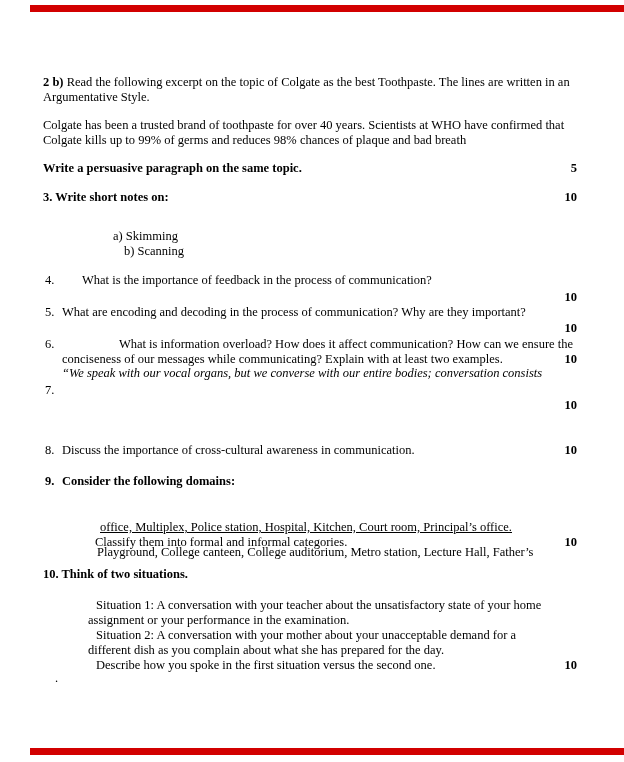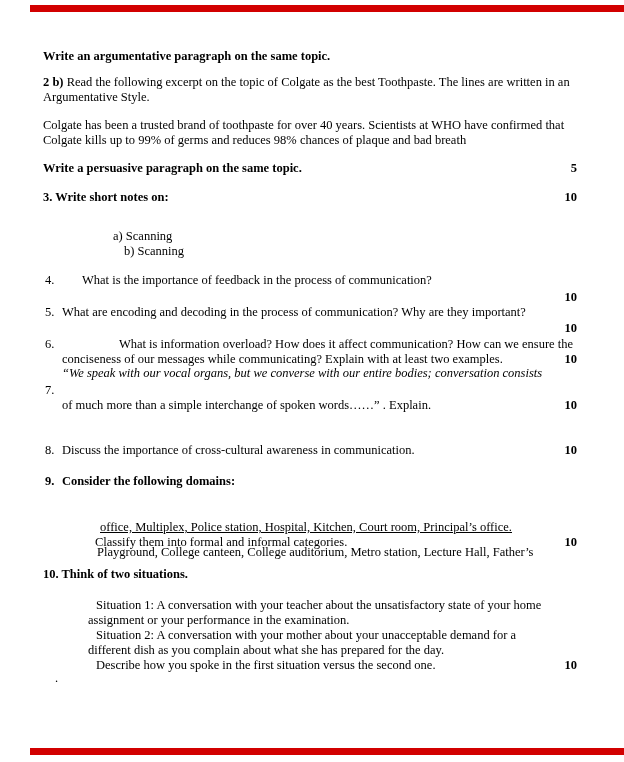--- a/index.html
+++ b/index.html
@@ -37,52 +37,50 @@
   }
 </style>
 </head>
 <body>
 
 <div id="page">
 
   <div class="redbar" style="top:5px;"></div>
   <div class="redbar" style="top:748px;"></div>
 
-  <div class="line b" style="top:49px; left:43px;">Write an argumentative paragraph on the same topic.</div>
 
   <div class="line" style="top:75px; left:43px;"><span class="b">2 b)</span><span> Read the following excerpt on the topic of Colgate as the best Toothpaste. The lines are written in an</span></div>
   <div class="line" style="top:90px; left:43px;">Argumentative Style.</div>
 
   <div class="line" style="top:118px; left:43px;">Colgate has been a trusted brand of toothpaste for over 40 years. Scientists at WHO have confirmed that</div>
   <div class="line" style="top:133px; left:43px;">Colgate kills up to 99% of germs and reduces 98% chances of plaque and bad breath</div>
 
   <div class="line b" style="top:161px; left:43px;">Write a persuasive paragraph on the same topic.</div>
   <div class="mark" style="top:161px;">5</div>
 
   <div class="line b" style="top:190px; left:43px;">3. Write short notes on:</div>
   <div class="mark" style="top:190px;">10</div>
-  <div class="line" style="top:229px; left:113px;">a) Scanning</div>
+  <div class="line" style="top:229px; left:113px;">a) Skimming</div>
   <div class="line" style="top:244px; left:113px;margin-left:11px;">b) Scanning</div>
 
   <div class="line" style="top:273px; left:45px;">4.</div>
   <div class="line" style="top:273px; left:62px;margin-left:20px;">What is the importance of feedback in the process of communication?</div>
   <div class="mark" style="top:290px;">10</div>
 
   <div class="line" style="top:305px; left:45px;">5.</div>
   <div class="line" style="top:305px; left:62px;">What are encoding and decoding in the process of communication? Why are they important?</div>
   <div class="mark" style="top:321px;">10</div>
 
   <div class="line" style="top:337px; left:45px;">6.</div>
   <div class="line" style="top:337px; left:72px;margin-left:44px;"> What is information overload? How does it affect communication? How can we ensure the</div>
   <div class="line" style="top:352px; left:62px;">conciseness of our messages while communicating? Explain with at least two examples.</div>
   <div class="mark" style="top:352px;">10</div>
 
   <div class="line" style="top:383px; left:45px;">7.</div>
   <div class="line" style="top:366px; left:62px;font-style:italic;">“We speak with our vocal organs, but we converse with our entire bodies; conversation consists</div>
-  <div class="line" style="top:398px; left:62px;">of much more than a simple interchange of spoken words……” . Explain.</div>
   <div class="mark" style="top:398px;">10</div>
 
   <div class="line" style="top:443px; left:45px;">8.</div>
   <div class="line" style="top:443px; left:62px;">Discuss the importance of cross-cultural awareness in communication.</div>
   <div class="mark" style="top:443px;">10</div>
 
   <div class="line b" style="top:474px; left:45px;">9.</div>
   <div class="line b" style="top:474px; left:62px;">Consider the following domains:</div>
   <div class="line" style="top:505px; left:97px;margin-top:40px;">Playground, College canteen, College auditorium, Metro station, Lecture Hall, Father’s</div>
   <div class="line" style="top:520px; left:100px;text-decoration:underline;">office, Multiplex, Police station, Hospital, Kitchen, Court room, Principal’s office.</div>

